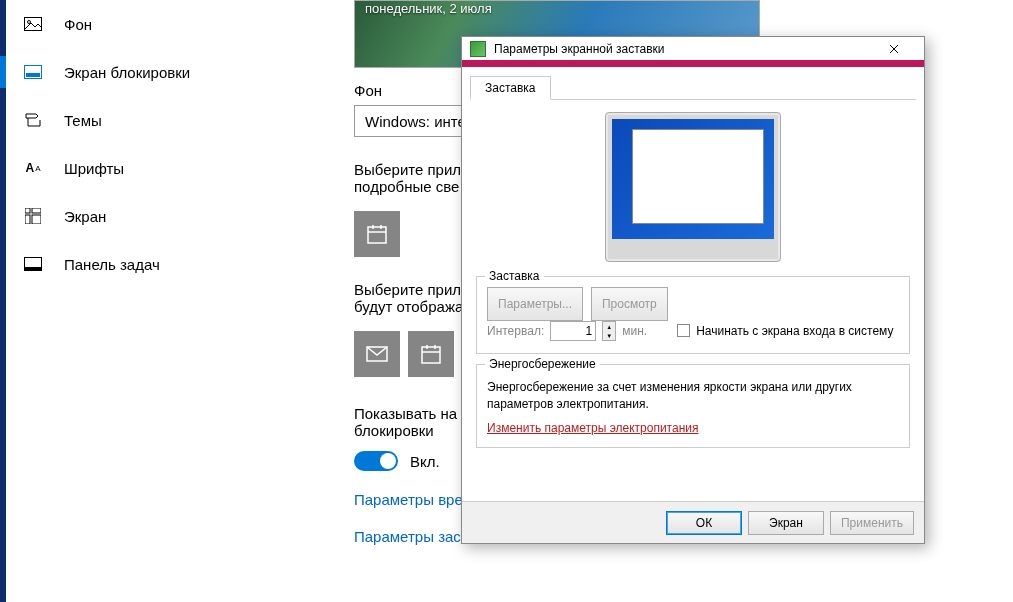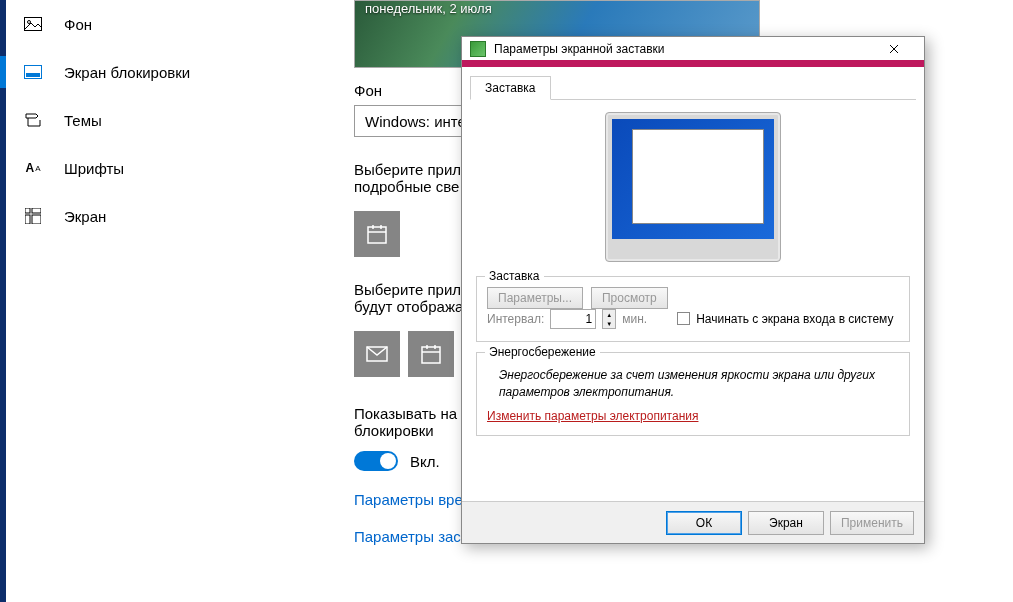--- a/index.html
+++ b/index.html
@@ -39,30 +39,30 @@
 .dialog .tab { padding: 4px 14px; border:1px solid #ccc; border-bottom:1px solid #fff; background:#fff; font-size:12px; position:relative; top:1px;}
 .dialog .body { padding: 12px 14px; font-size:12px;}
 .monitor { width: 176px; height:150px; margin: 0 auto 14px auto; background:#d8d8d8; border:1px solid #aaa; border-radius:4px; padding:6px; box-shadow: inset 0 0 0 2px #e8e8e8;}
 .monitor .screen { width:100%; height:120px; background: linear-gradient(135deg,#0a4aba,#1a6ada); position:relative; overflow:hidden;}
 .monitor .screen .win { position:absolute; left:20px; top:10px; right:10px; bottom:15px; background:#fff; border:1px solid #888;}
 .monitor .stand { width:20px; height:10px; background:#d8d8d8; margin:0 auto;}
 .fieldset { border:1px solid #ccc; padding:10px 10px 12px 10px; margin-bottom:10px; position:relative;}
 .fieldset .legend { position:absolute; top:-8px; left:8px; background:#fff; padding:0 4px; font-size:12px;}
 .row { display:flex; align-items:center; gap:8px;}
 .combo { flex:0 0 196px; height:22px; border:1px solid #888; background:linear-gradient(#f8f8f8,#e4e4e4); display:flex; align-items:center; padding:0 6px; font-size:12px; justify-content:space-between;}
-.btn { height:22px; padding:0 10px; border:1px solid #aaa; background:linear-gradient(#f8f8f8,#e4e4e4); font-size:12px; cursor:pointer; display:inline-flex; align-items:center;}
+.btn { height:34px; padding:0 10px; border:1px solid #aaa; background:linear-gradient(#f8f8f8,#e4e4e4); font-size:12px; cursor:pointer; display:inline-flex; align-items:center;}
 .btn.disabled { color:#999; cursor:default;}
 .spinbox { display:flex; align-items:center; gap:6px; }
 .spinbox .label { color:#888;}
 .spinbox input { width:46px; height:20px; border:1px solid #aaa; text-align:right; padding-right:3px; font-size:12px;}
 .spinctrl { width:14px; height:20px; border:1px solid #aaa; display:flex; flex-direction:column;}
 .spinctrl div { flex:1; display:flex; align-items:center; justify-content:center; font-size:6px; background:#eee;}
 .checkbox-row { display:flex; align-items:flex-start; gap:6px;}
 .checkbox { width:13px; height:13px; border:1px solid #888; background:#fff;}
-.energy-text { margin:4px 0 8px 12px; line-height:1.4;font-style:italic;}
+.energy-text { margin:4px 0 8px 0; line-height:1.4;}
 .dlg-link { color:#b91c1c; text-decoration:underline; cursor:pointer; font-size:12px;}
 .dialog .footer { position:absolute; left:0; right:0; bottom:0; height:42px; border-top:1px solid #ccc; background:#f0f0f0; display:flex; align-items:center; justify-content:flex-end; padding-right:10px; gap:6px;}
 .footer .btn { min-width:76px; height:24px; justify-content:center;}
 .footer .btn.primary { border:1px solid #0078d7; box-shadow: inset 0 0 0 1px #4da0e8;}
 svg { display:block; }
 </style>
 </head>
 <body>
 
 <div class="leftbar"></div>
@@ -105,20 +105,29 @@
   <div class="nav-item">
     <span class="nav-icon">
       <svg width="16" height="16" viewBox="0 0 16 16">
           <rect x="0" y="0" width="5" height="5" fill="none" stroke="#000"></rect>
           <rect x="7" y="0" width="9" height="5" fill="none" stroke="#000"></rect>
           <rect x="0" y="7" width="5" height="9" fill="none" stroke="#000"></rect>
           <rect x="7" y="7" width="9" height="9" fill="none" stroke="#000"></rect>
         </svg>
     </span>
     <span>Экран</span>
+  </div>
+  <div class="nav-item">
+    <span class="nav-icon">
+      <svg width="18" height="14" viewBox="0 0 18 14">
+          <rect x="0.5" y="0.5" width="17" height="13" fill="none" stroke="#000"></rect>
+          <rect x="0.5" y="10" width="17" height="3.5" fill="#000"></rect>
+        </svg>
+    </span>
+    <span>Панель задач</span>
   </div>
 </nav>
 
 <main class="main">
   <div class="preview-img">
     <span class="datetext">понедельник, 2 июля</span>
   </div>
   <h3>Фон</h3>
   <div class="dropdown">
     <span>Windows: инте</span>

